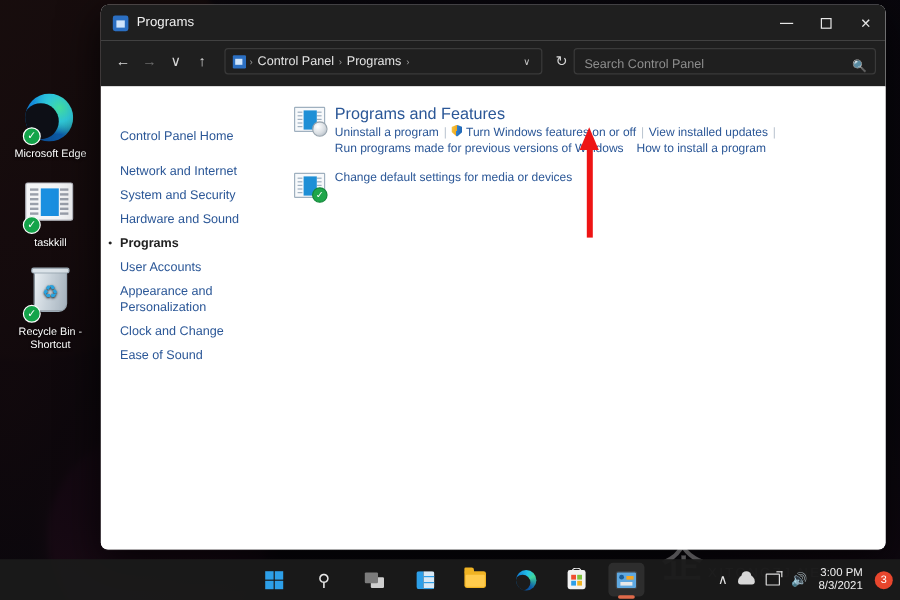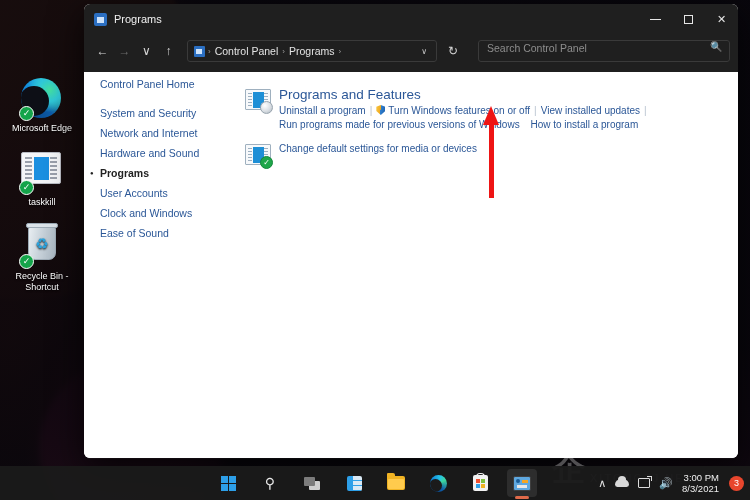--- a/index.html
+++ b/index.html
@@ -303,24 +303,24 @@
     flex: none;
     border-radius: 3px;
   }
 
   .searchbox {
     width: 252px; height: 22px;
     background: #1f1f1f;
     border: 1px solid #3a3a3a;
     border-radius: 3px;
     display: flex;
-    align-items: flex-start;
+    align-items: flex-end;
     padding: 0 6px;
     box-sizing: border-box;
-    margin-left: 15px;
+    margin-left: 0;
     flex: none;
   }
   .searchbox input {
     flex: 1;
     background: transparent;
     border: 0;
     outline: 0;
     color: #e0e0e0;
     font-size: 10.5px;
     font-family: "Liberation Sans", sans-serif;
@@ -332,21 +332,21 @@
   .body {
     flex: 1;
     background: #ffffff;
     display: flex;
     min-height: 0;
   }
 
   
   .sidebar {
     width: 152px;
-    padding: 4px 0 0 16px;
+    padding: 34px 0 0 16px;
     box-sizing: border-box;
     flex: none;
   }
   .side-item {
     font-size: 10.5px;
     color: #2b5797;
     line-height: 13px;
     padding: 2px 0;
     margin-bottom: 3px;
     position: relative;
@@ -823,26 +823,27 @@
       <div class="searchbox">
         <input type="text" placeholder="Search Control Panel" style="">
         <span class="search-ico">🔍</span>
       </div>
     </div>
 
     <div class="body">
 
       <div class="sidebar">
         <div class="side-item home">Control Panel Home</div>
+        <div class="side-item">Network and Internet</div>
         <div class="side-item">System and Security</div>
-        <div class="side-item">Network and Internet</div>
         <div class="side-item">Hardware and Sound</div>
         <div class="side-item current">Programs</div>
         <div class="side-item">User Accounts</div>
-        <div class="side-item">Clock and Windows</div>
+        <div class="side-item">Appearance and Personalization</div>
+        <div class="side-item">Clock and Change</div>
         <div class="side-item">Ease of Sound</div>
       </div>
 
       <div class="content">
 
         <div class="cat">
           <div class="cat-ico">
             <div class="ci-frame">
                 <span class="ln"></span>
                 <span class="ln-r"></span>

